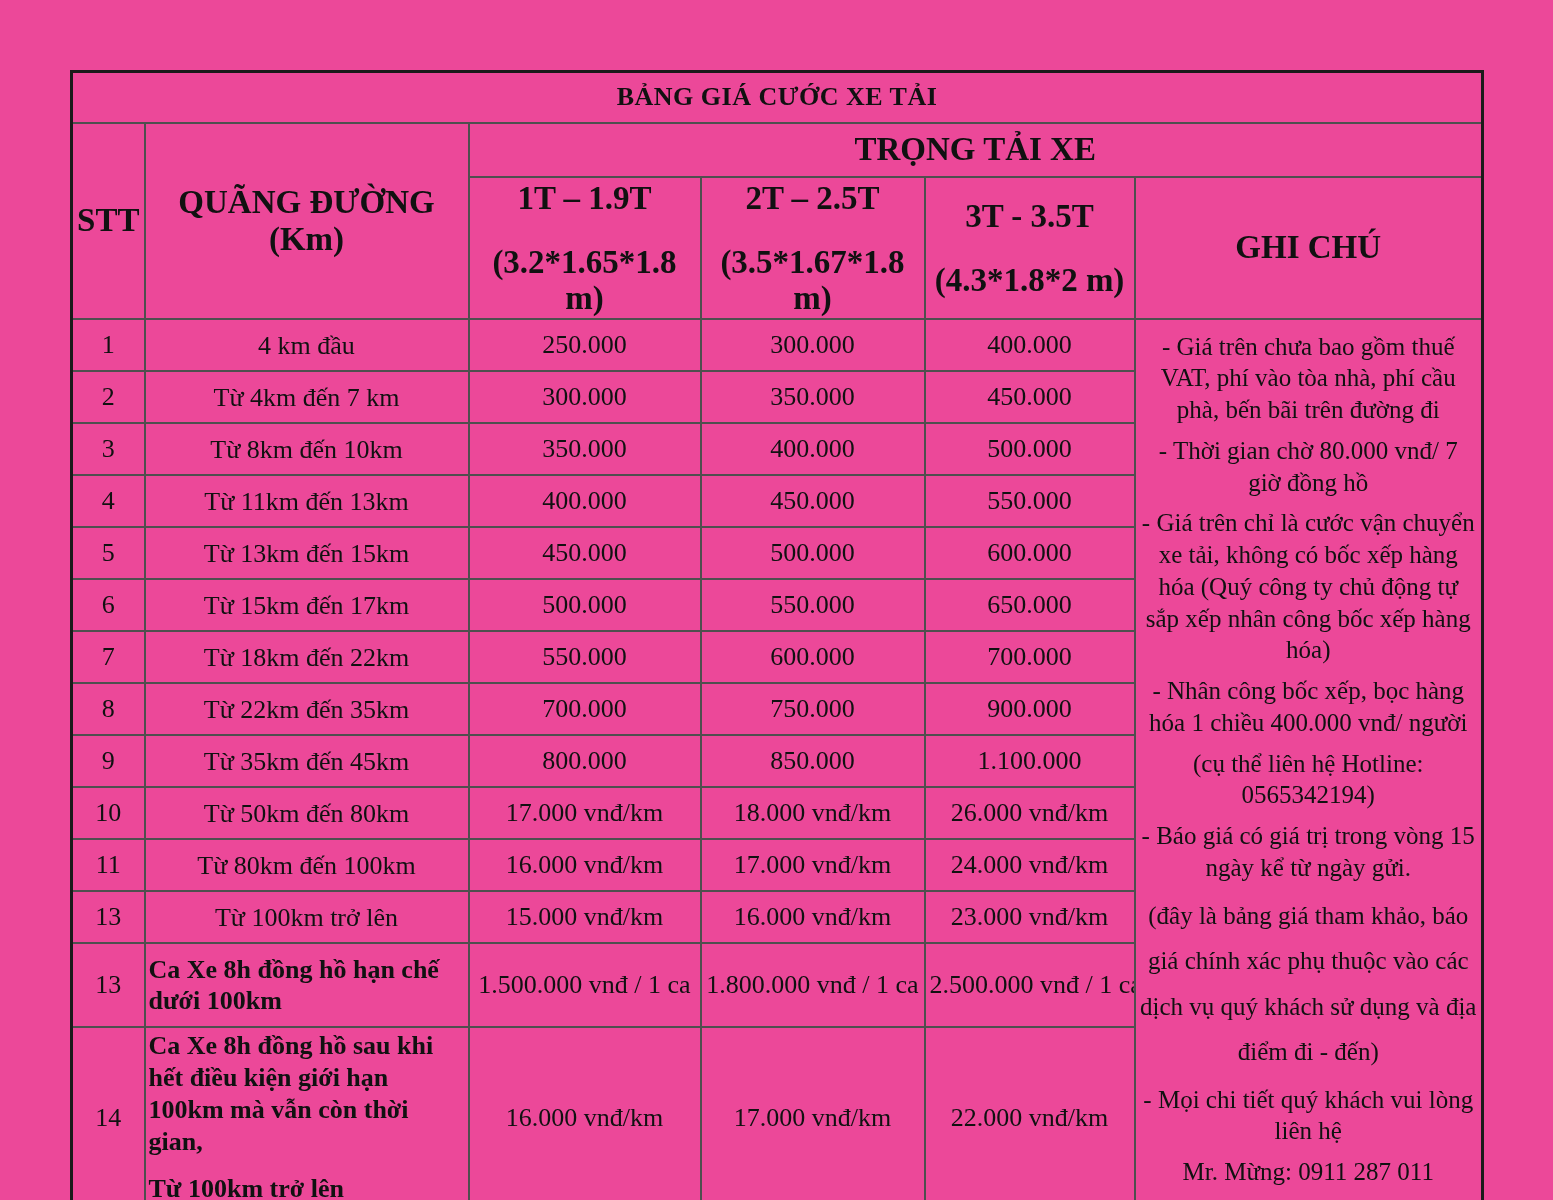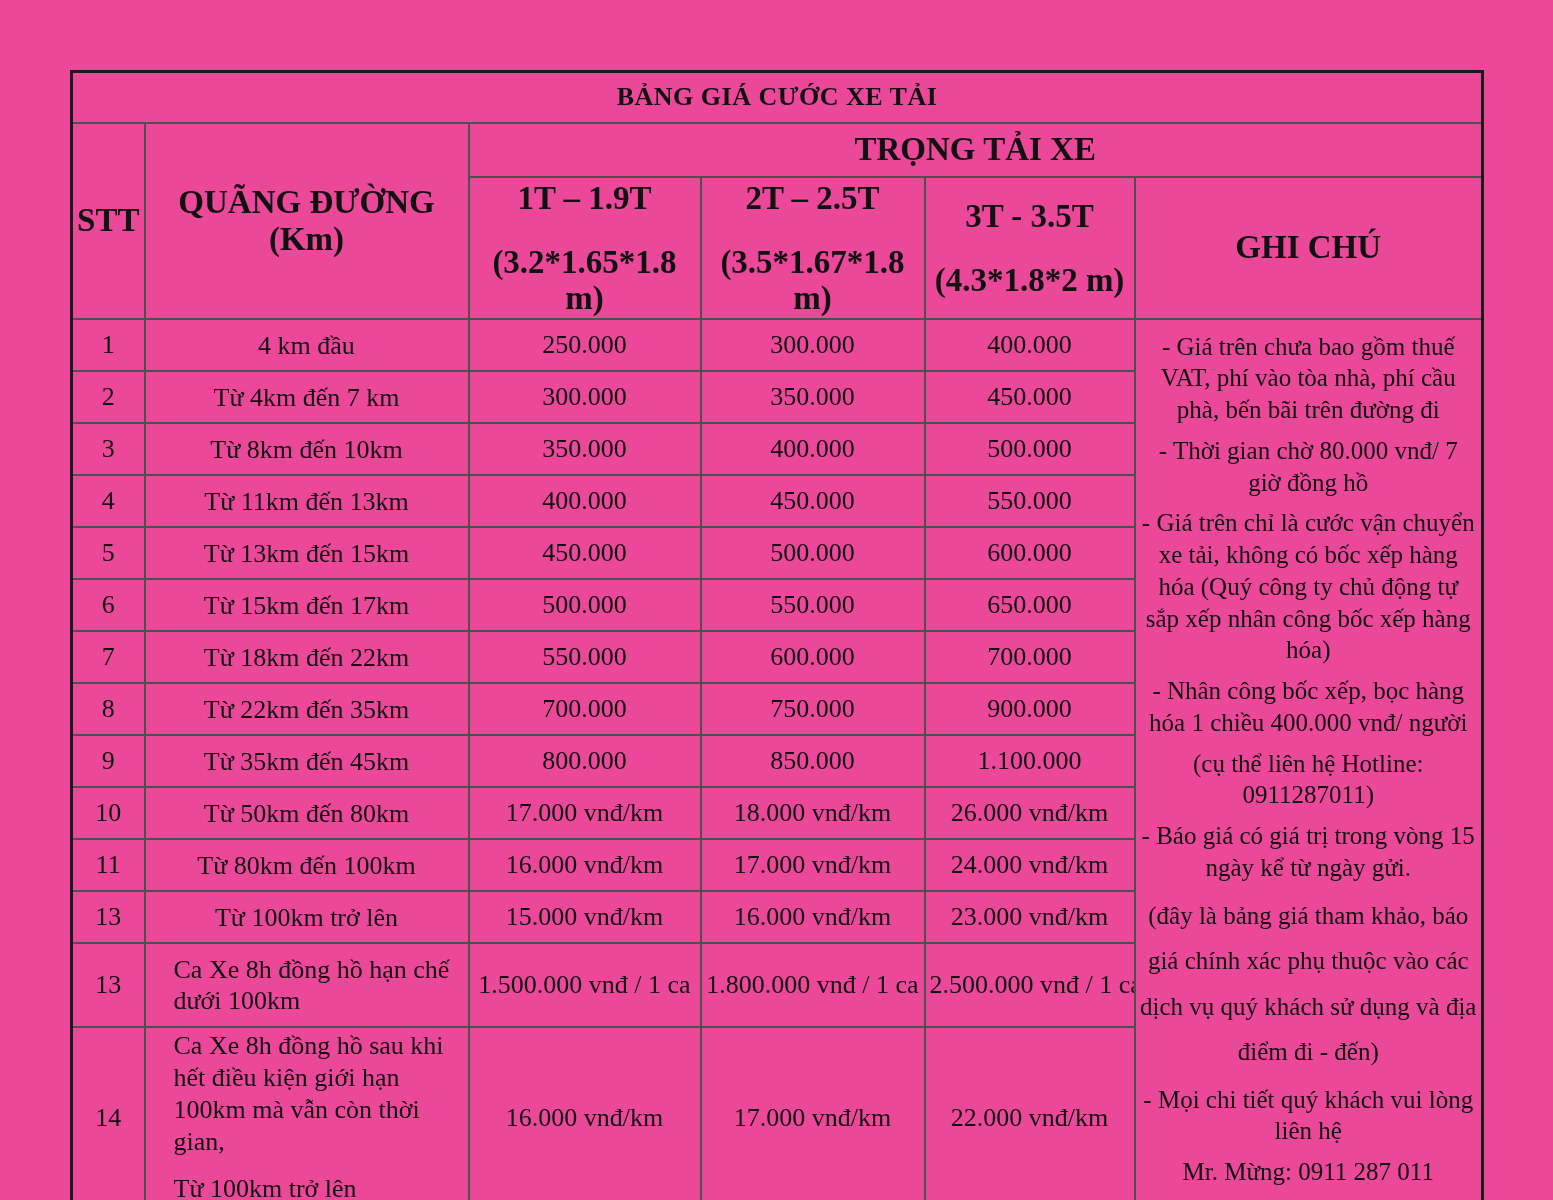--- a/index.html
+++ b/index.html
@@ -53,22 +53,23 @@
     font-weight: bold;
     font-size: 33px;
   }
   th.sub div { line-height: 1.1; }
   th.sub .dim { margin-top: 28px; }
 
   td.c-stt { font-size: 27px; }
   td.c-route { font-size: 27px; margin-left: 48px; }
   td.c-route.left {
     text-align: left;
-    padding-left: 28px;
+    padding-left: 3px;
     padding-right: 10px;
+    font-weight: bold;
   }
   td.c-route .route-p1, td.c-route .route-p2 { line-height: 1.22; }
   td.c-route .route-p2 { margin-top: 16px; }
   td.c-w { white-space: nowrap; font-size: 26px; }
 
   td.notes-cell {
     text-align: left;
     vertical-align: top;
     padding: 14px 12px 6px 14px;
   }
@@ -128,21 +129,21 @@
 
     </td>
     <td class="c-w">250.000</td>
     <td class="c-w">300.000</td>
     <td class="c-w">400.000</td>
   <td class="notes-cell" rowspan="14">
             <p class="note">- Giá trên chưa bao gồm thuế VAT, phí vào tòa nhà, phí cầu phà, bến bãi trên đường đi</p>
             <p class="note">- Thời gian chờ 80.000 vnđ/ 7 giờ đồng hồ</p>
             <p class="note">- Giá trên chỉ là cước vận chuyển xe tải, không có bốc xếp hàng hóa (Quý công ty chủ động tự sắp xếp nhân công bốc xếp hàng hóa)</p>
             <p class="note">- Nhân công bốc xếp, bọc hàng hóa 1 chiều 400.000 vnđ/ người</p>
-            <p class="note">(cụ thể liên hệ Hotline: 0911287011)</p>
+            <p class="note">(cụ thể liên hệ Hotline: 0565342194)</p>
             <p class="note">- Báo giá có giá trị trong vòng 15 ngày kể từ ngày gửi.</p>
             <p class="note italic">(đây là bảng giá tham khảo, báo giá chính xác phụ thuộc vào các dịch vụ quý khách sử dụng và địa điểm đi - đến)</p>
             <p class="note">- Mọi chi tiết quý khách vui lòng liên hệ</p>
             <p class="note">Mr. Mừng:  0911 287 011</p>
           </td>
         </tr>
         <tr class="h-data">
     <td class="c-stt">2</td>
     <td class="c-route">
       <div class="route-p1">Từ 4km đến 7 km</div>

